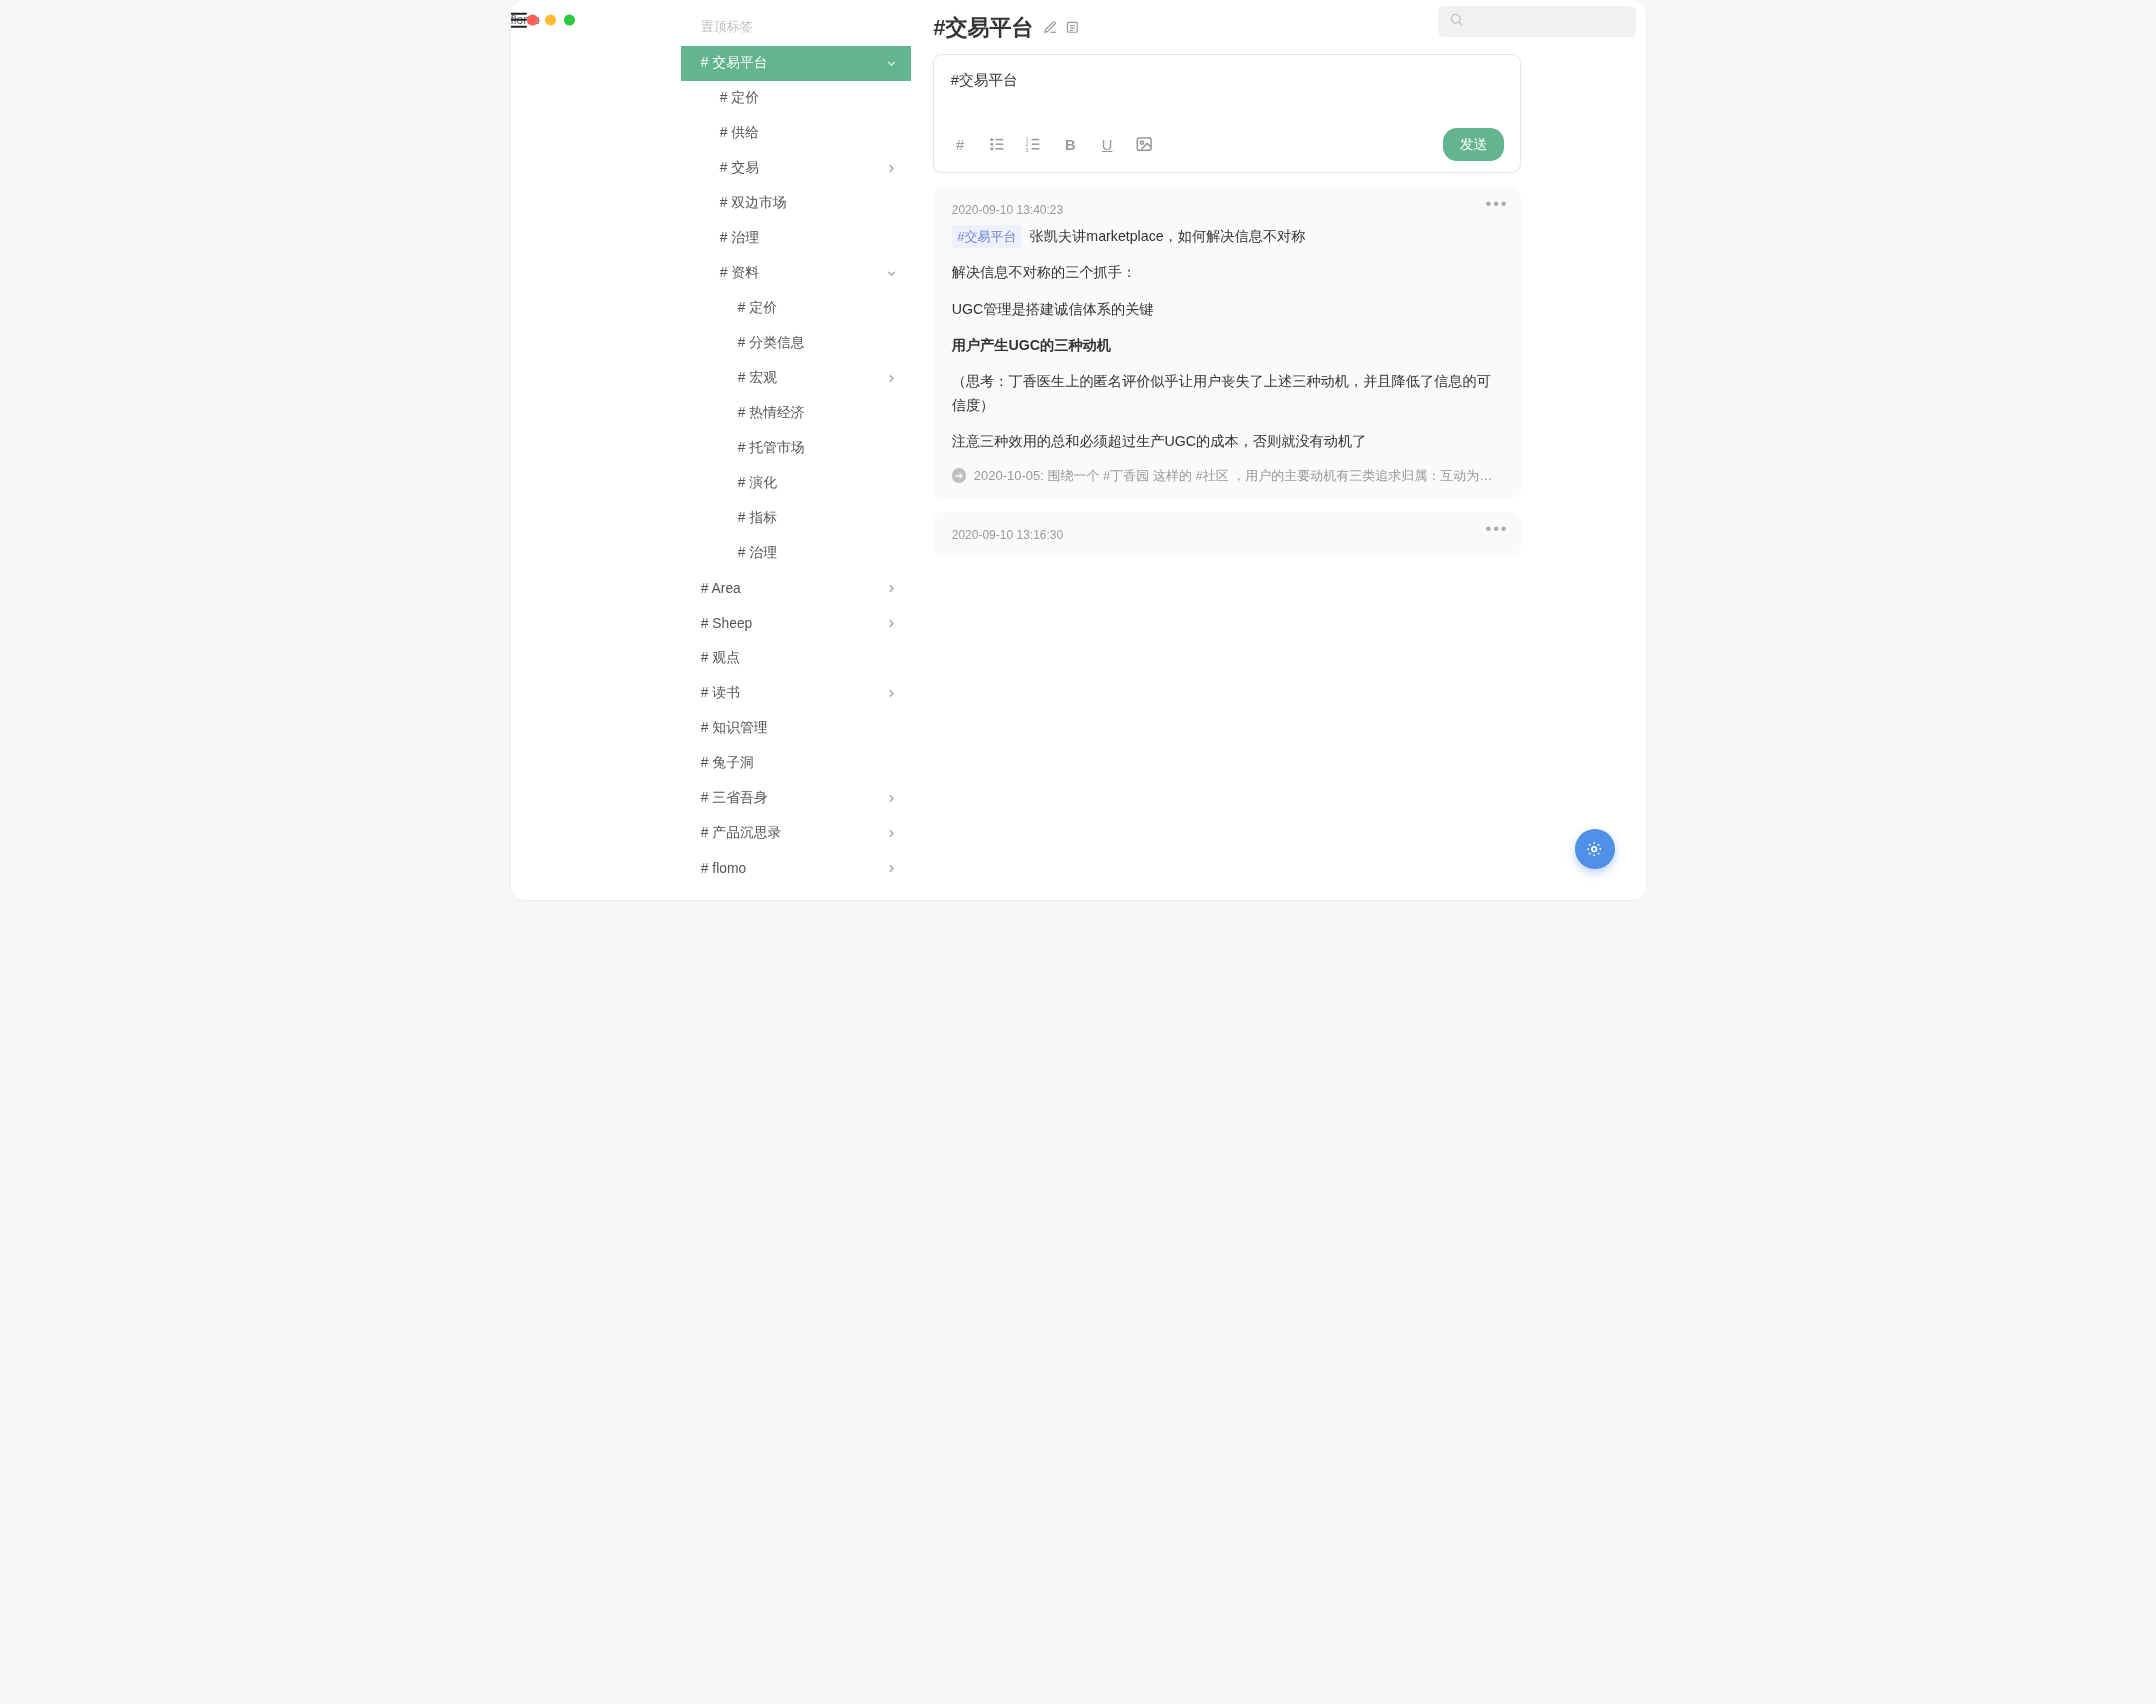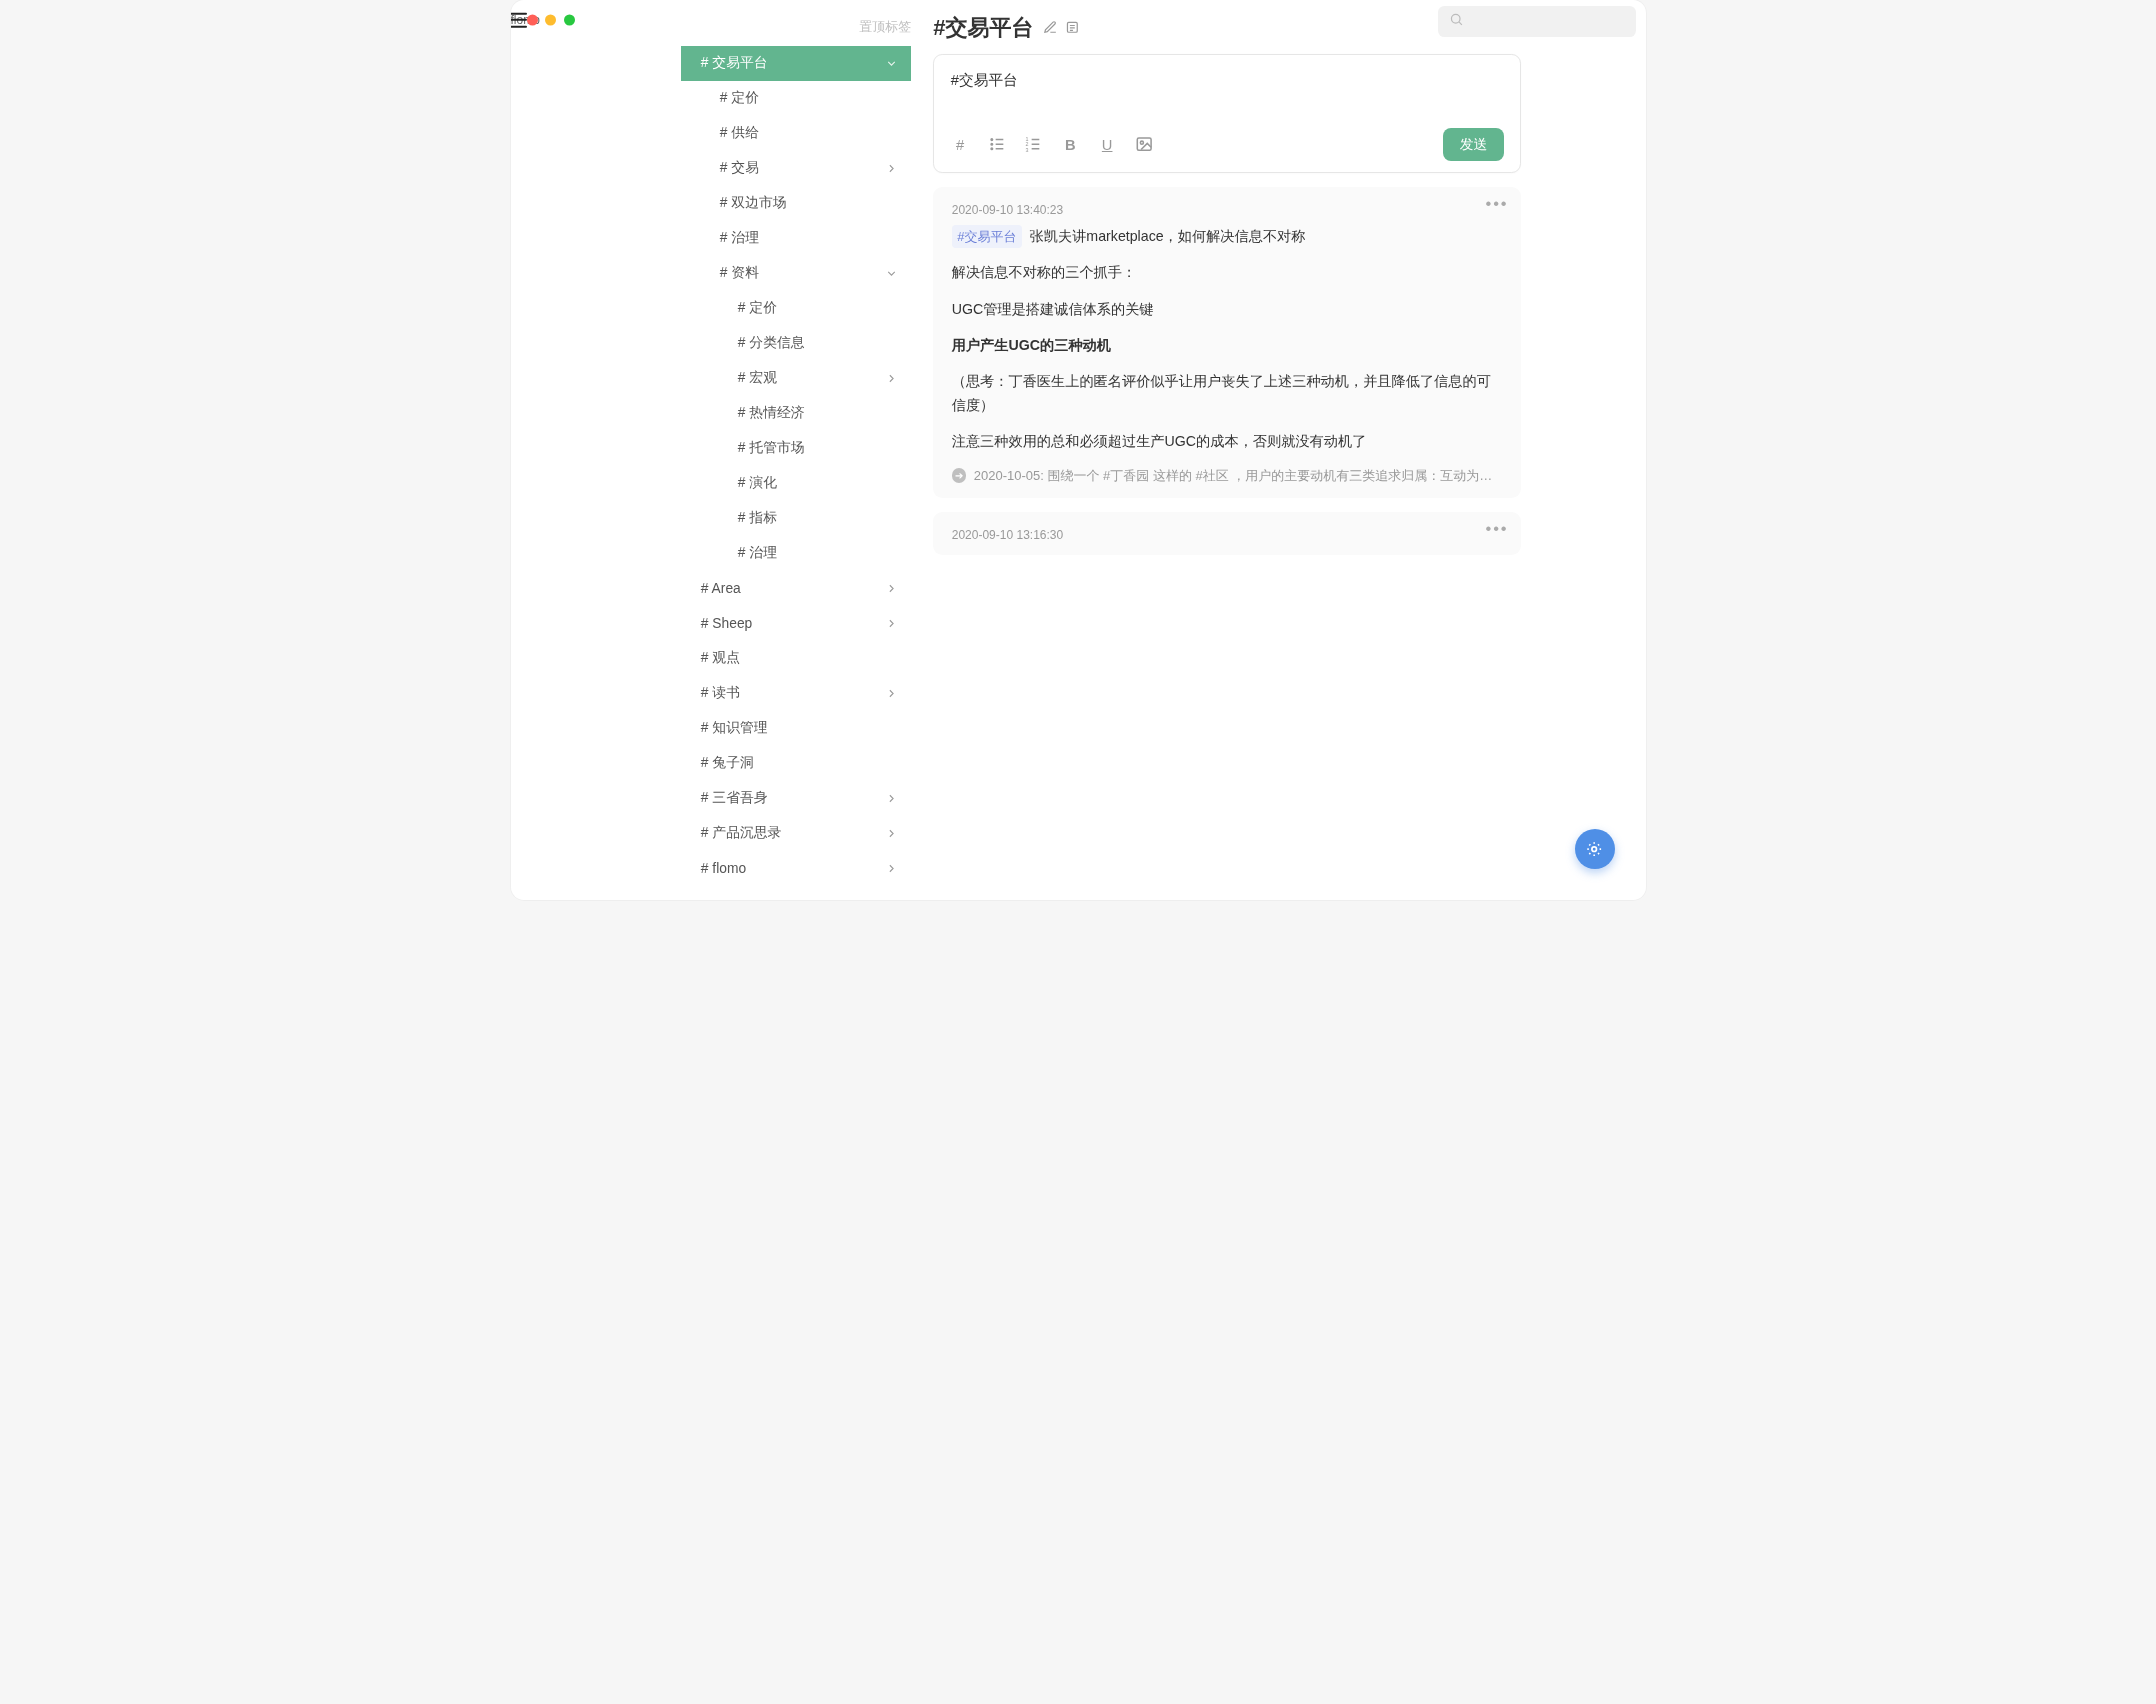--- a/index.html
+++ b/index.html
@@ -63,21 +63,20 @@
     display: flex;
     overflow: hidden;
   }
 
   
   .sidebar {
     width: 377px;
     flex: 0 0 auto;
     padding: 18.4px 0 11px 0;
     overflow-y: auto;
-    text-align: right;
   }
   .sidebar-inner {
     padding-left: 141px;  
     padding-right: 5.5px;
   }
   .pinned-title {
     font-size: 13px;
     color: #bfbfbf;
     margin: 0 0 9.2px 20px;
   }
@@ -170,21 +169,21 @@
     width: 18.4px; height: 18.4px;
     display: inline-flex; align-items:center; justify-content:center;
     cursor: pointer;
     font-size: 14.7px;
   }
   .send-btn {
     margin-left: auto;
     background: #62b58f;
     color: #fff;
     border: none;
-    border-radius: 8px;
+    border-radius: 14px;
     padding: 7.3px 16.5px;
     font-size: 13.8px;
     cursor: pointer;
   }
 
   
   .memo {
     margin-top: 14px;
     background: #fafafa;
     border-radius: 9.2px;

